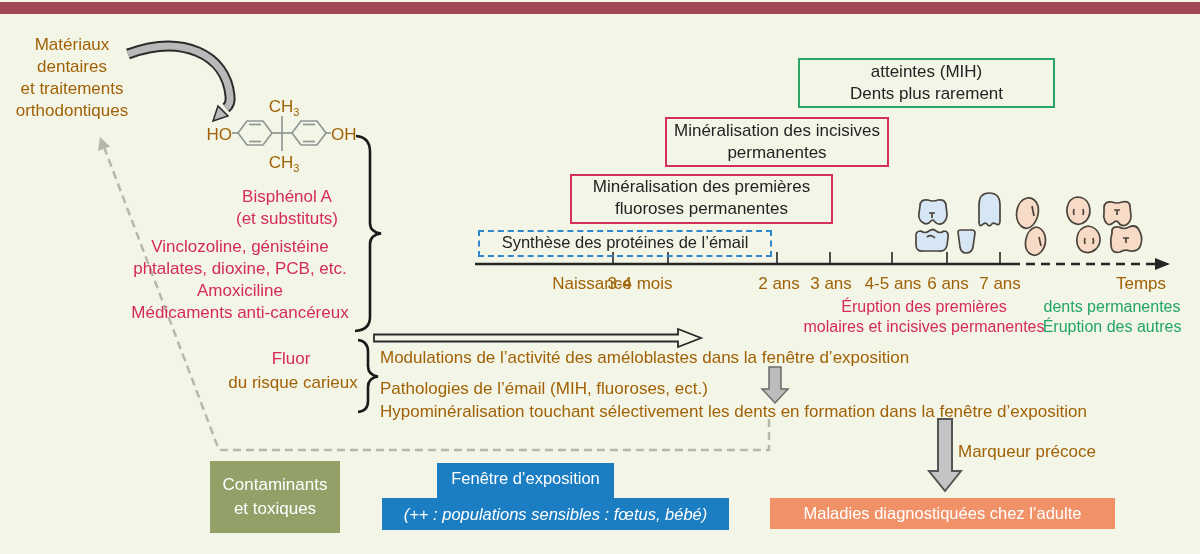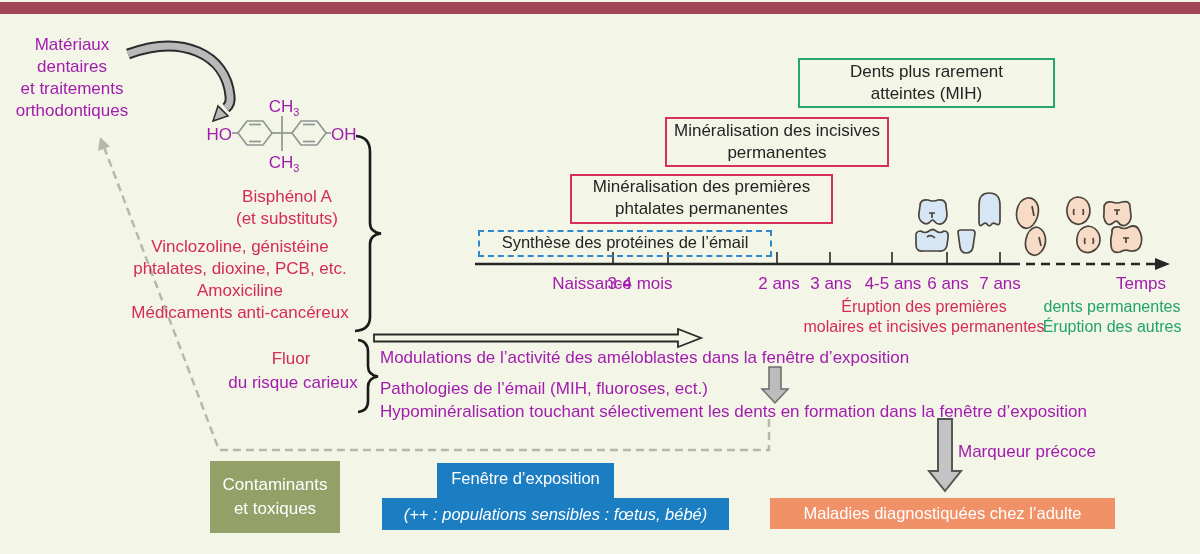--- a/index.html
+++ b/index.html
@@ -1,18 +1,18 @@
 <!DOCTYPE html>
 <html><head>
 <meta charset="utf-8">
 <style>
   html,body{margin:0;padding:0;background:#f3f5e6;}
   #canvas{position:relative;width:1200px;height:554px;background:#f3f5e6;overflow:hidden;
           font-family:"Liberation Sans",sans-serif;}
-  .t{position:absolute;color:#a21caf;white-space:nowrap;font-size:17px;line-height:22px;}
+  .t{position:absolute;color:#a16207;white-space:nowrap;font-size:17px;line-height:22px;}
   .c{transform:translateX(-50%);text-align:center;}
   .red{color:#d62a58;}
   .grn{color:#21a565;}
   .obox{position:absolute;box-sizing:border-box;text-align:center;color:#242424;
         font-size:17px;line-height:22px;}
   .bx-green{border:2.5px solid #2aa666;}
   .bx-red{border:2.5px solid #d5305c;}
   .bx-bluedash{border:2.5px dashed #2f87cc;}
   .fill-olive{background:#93a169;color:#fff;}
   .fill-blue{background:#1b7dc2;color:#fff;}
@@ -130,30 +130,30 @@
     <div>Amoxiciline</div>
     <div>Médicaments anti-cancéreux</div>
   </div>
 
   <div class="t c red" style="left:291px;top:348px;"><span>Fluor</span></div>
   <div class="t c" style="left:293px;top:372px;">
     <div>du risque carieux</div>
   </div>
 
   <div class="obox bx-green" style="left:798px;top:58px;width:257px;height:50px;padding-top:1px;">
+    <div>atteintes (MIH)</div>
     <div>Dents plus rarement</div>
-    <div>atteintes (MIH)</div>
   </div>
   <div class="obox bx-red" style="left:665px;top:117px;width:224px;height:50px;padding-top:1px;">
     <div>Minéralisation des incisives</div>
     <div>permanentes</div>
   </div>
   <div class="obox bx-red" style="left:570px;top:174px;width:263px;height:50px;padding-top:0;">
     <div>Minéralisation des premières</div>
-    <div>phtalates permanentes</div>
+    <div>fluoroses permanentes</div>
   </div>
   <div class="obox bx-bluedash" style="left:478px;top:230px;width:294px;height:27px;line-height:21px;font-size:16.5px;">
     <span>Synthèse des protéines de l’émail</span>
   </div>
 
   <div class="t c" style="left:592px;top:273px;">Naissance</div>
   <div class="t c" style="left:640px;top:273px;">3-4 mois</div>
   <div class="t c" style="left:779px;top:273px;">2 ans</div>
   <div class="t c" style="left:831px;top:273px;">3 ans</div>
   <div class="t c" style="left:893px;top:273px;">4-5 ans</div>

